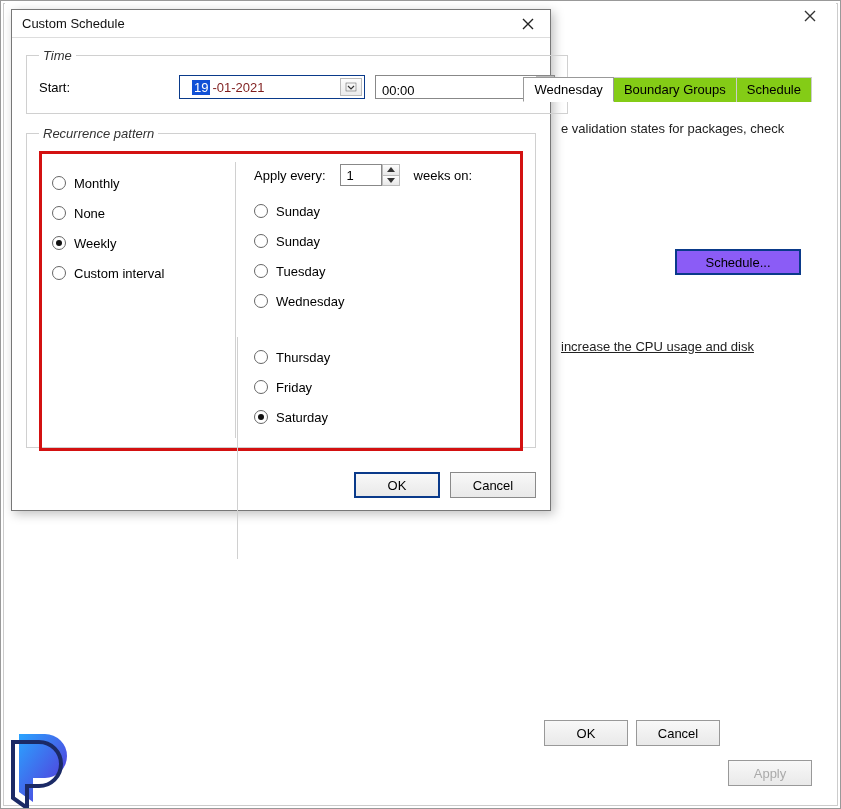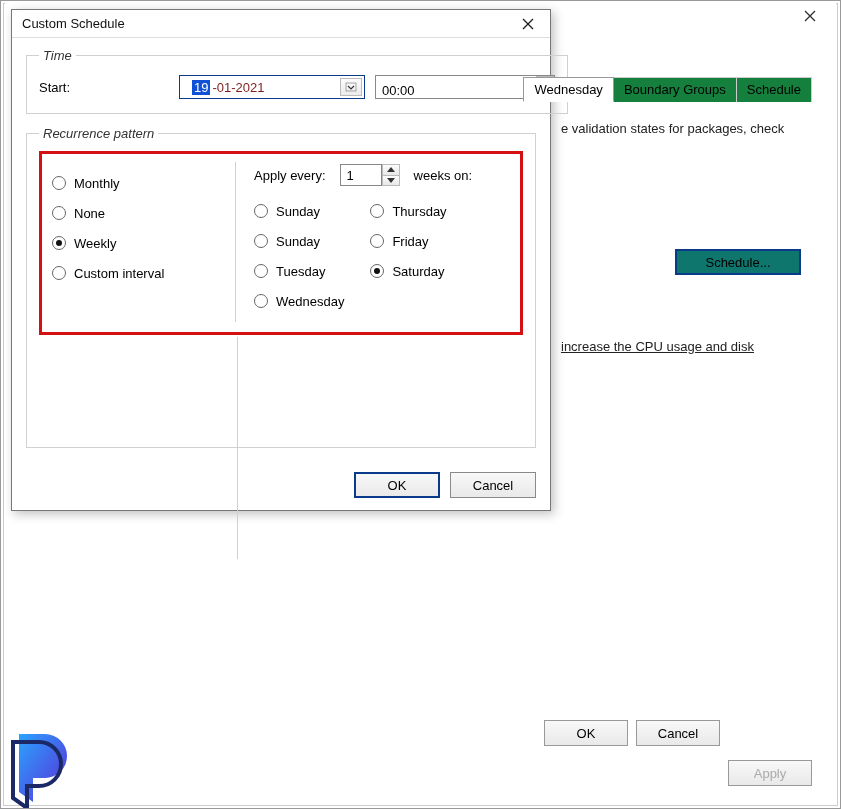--- a/index.html
+++ b/index.html
@@ -4,24 +4,24 @@
 <style>
   * { box-sizing: border-box; font-family: "Segoe UI", Tahoma, sans-serif; font-size: 13px; }
   body { margin: 0; background: #fff; }
   .stage { position: relative; width: 841px; height: 809px; border: 1px solid #999; background: #fff; }
   .stage-border-inner { position: absolute; inset: 2px; border: 1px solid #ccc; pointer-events: none; }
 
   
   .bg-dialog { position: absolute; left: 4px; top: 0; right: 4px; bottom: 4px; background: #fff; }
   .bg-close { position: absolute; right: 6px; top: 2px; width: 40px; height: 26px; display: flex; align-items: center; justify-content: center; color: #333; }
   .bg-tabs { position: absolute; top: 76px; right: 24px; display: flex; gap: 0; }
-  .bg-tab { padding: 4px 10px; border: 1px solid #ccc; border-bottom: none; margin-left: -1px; background: #15803d; }
+  .bg-tab { padding: 4px 10px; border: 1px solid #ccc; border-bottom: none; margin-left: -1px; background: #84cc16; }
   .bg-tab.active { background: #fff; border: 1px solid #999; border-bottom: 1px solid #fff; position: relative; z-index: 2; }
   .bg-text1 { position: absolute; left: 556px; top: 120px; right: 40px; color: #222; }
-  .bg-schedule-btn { position: absolute; left: 670px; top: 248px; width: 126px; height: 26px; border: 2px solid #0a3a8a; background: #0f766e; display: flex; align-items: center; justify-content: center; }
+  .bg-schedule-btn { position: absolute; left: 670px; top: 248px; width: 126px; height: 26px; border: 2px solid #0a3a8a; background: #8b5cf6; display: flex; align-items: center; justify-content: center; }
   .bg-text2 { position: absolute; left: 556px; top: 338px; right: 40px; color: #222; text-decoration: underline; }
   .bg-buttons { position: absolute; right: 24px; bottom: 18px; display: flex; gap: 8px; }
   .bg-buttons .wbtn { width: 84px; height: 26px; border: 1px solid #999; background: linear-gradient(#f8f8f8,#e9e9e9); display: flex; align-items: center; justify-content: center; }
   .bg-buttons .wbtn.disabled { color: #aaa; margin-top: 40px; }
 
   
   .modal { position: absolute; left: 10px; top: 8px; width: 540px; height: 502px; background: #fff; border: 1px solid #777; box-shadow: 3px 3px 10px rgba(0,0,0,.25); }
   .titlebar { height: 28px; border-bottom: 1px solid #ddd; display: flex; align-items: center; padding: 0 4px 0 10px; justify-content: space-between; }
   .titlebar .title { flex: 1; color: #111; }
   .titlebar .x { width: 36px; height: 22px; display: flex; align-items: center; justify-content: center; color: #333; }
@@ -47,21 +47,21 @@
   .rec-grid { display: flex; align-items: flex-start; position: relative; }
   .highlight { border: 3px solid #d31111; padding: 8px 8px 10px; width: 100%; display: flex; }
   .left-col { width: 186px; border-right: 1px solid #d0d0d0; padding: 6px 4px 6px 2px; }
   .right-col { flex: 1; padding: 2px 6px 6px 18px; }
   .radio-row { display: flex; align-items: center; gap: 8px; height: 30px; }
   .radio { width: 14px; height: 14px; border: 1px solid #666; border-radius: 50%; display: flex; align-items: center; justify-content: center; background: #fff; }
   .radio.sel::after { content: ""; width: 6px; height: 6px; border-radius: 50%; background: #111; display: block; }
   .recur-top { display: flex; align-items: center; gap: 14px; margin-bottom: 10px; }
   .numbox { width: 42px; height: 22px; border: 1px solid #888; display: flex; align-items: center; padding-left: 6px; }
   .numwrap { display: flex; }
-  .days { display: flex; gap: 26px; }
+  .days { display: flex; gap: 26px; flex-direction: column; }
   .days-col { display: flex; flex-direction: column; }
   .divider-extend { position: absolute; left: 210px; top: 196px; width: 1px; height: 222px; background: #d0d0d0; }
 
   .modal-buttons { position: absolute; right: 14px; bottom: 12px; display: flex; gap: 10px; }
   .mbtn { width: 86px; height: 26px; border: 1px solid #8a8a8a; background: linear-gradient(#f8f8f8,#e9e9e9); display: flex; align-items: center; justify-content: center; }
   .mbtn.primary { border: 2px solid #0a3a8a; }
 
   
   .logo { position: absolute; left: 0; bottom: 0; width: 86px; height: 84px; }
 

